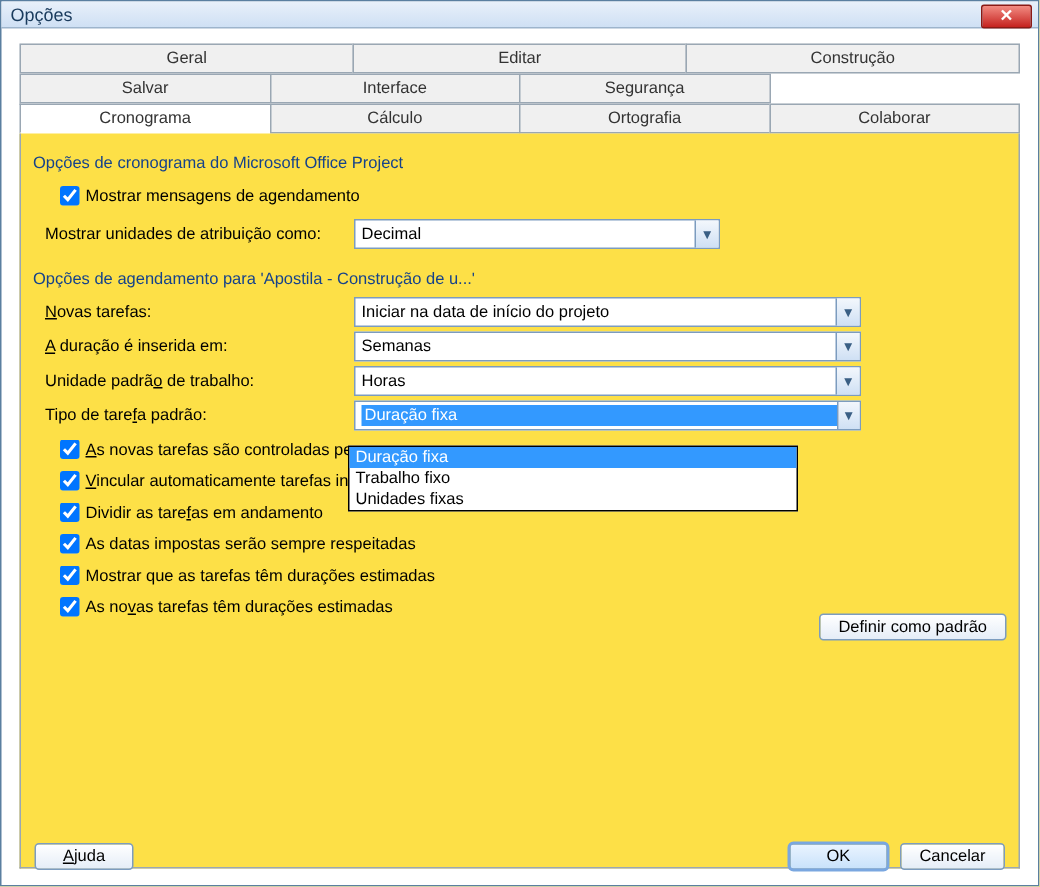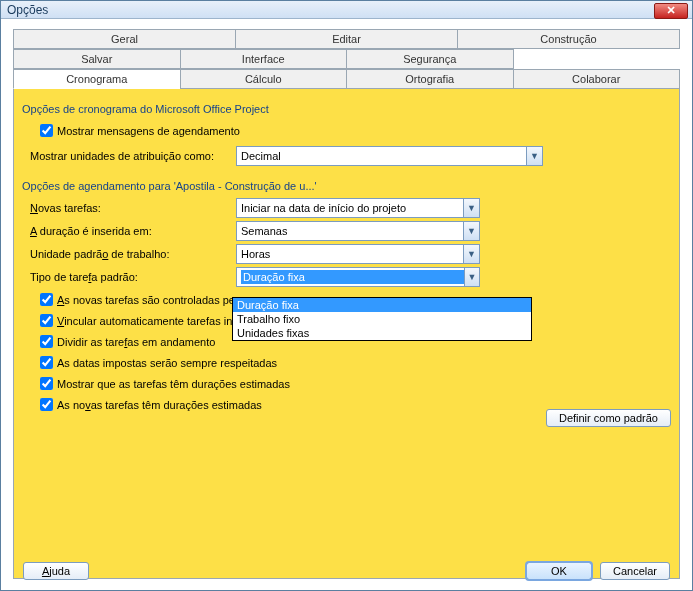--- a/index.html
+++ b/index.html
@@ -38,22 +38,22 @@
   .section-label { color:#15428b; margin: 4px 0 6px 0; }
   .row { display:flex; align-items:center; margin: 3px 0; }
   .chk { display:flex; align-items:center; margin: 2px 0 2px 14px; }
   .chk input { margin-right: 4px; }
   .lbl { display:inline-block; width: 206px; margin-left: 4px; color:#000; }
   .sel {
     height: 20px; border: 1px solid #7c9cbf; background:#fff;
     display:flex; align-items:center; justify-content:space-between;
     padding-left: 4px; cursor:pointer;
   }
-  .sel.wide { width: 307px; text-align: right; }
-  .sel.mid  { width: 244px; }
+  .sel.wide { width: 244px; text-align: right; }
+  .sel.mid  { width: 338px; }
   .sel .arrow {
     width: 16px; height: 100%; border-left:1px solid #7c9cbf;
     background: linear-gradient(#f3f7fc,#cfe0f4);
     display:flex; align-items:center; justify-content:center;
     font-size: 9px; color:#3a5f84;
   }
   .sel .val { overflow:hidden; white-space:nowrap; }
   .sel.highlight .val {
     background:#3399ff; color:#fff; padding:1px 2px; width:100%;
   }

